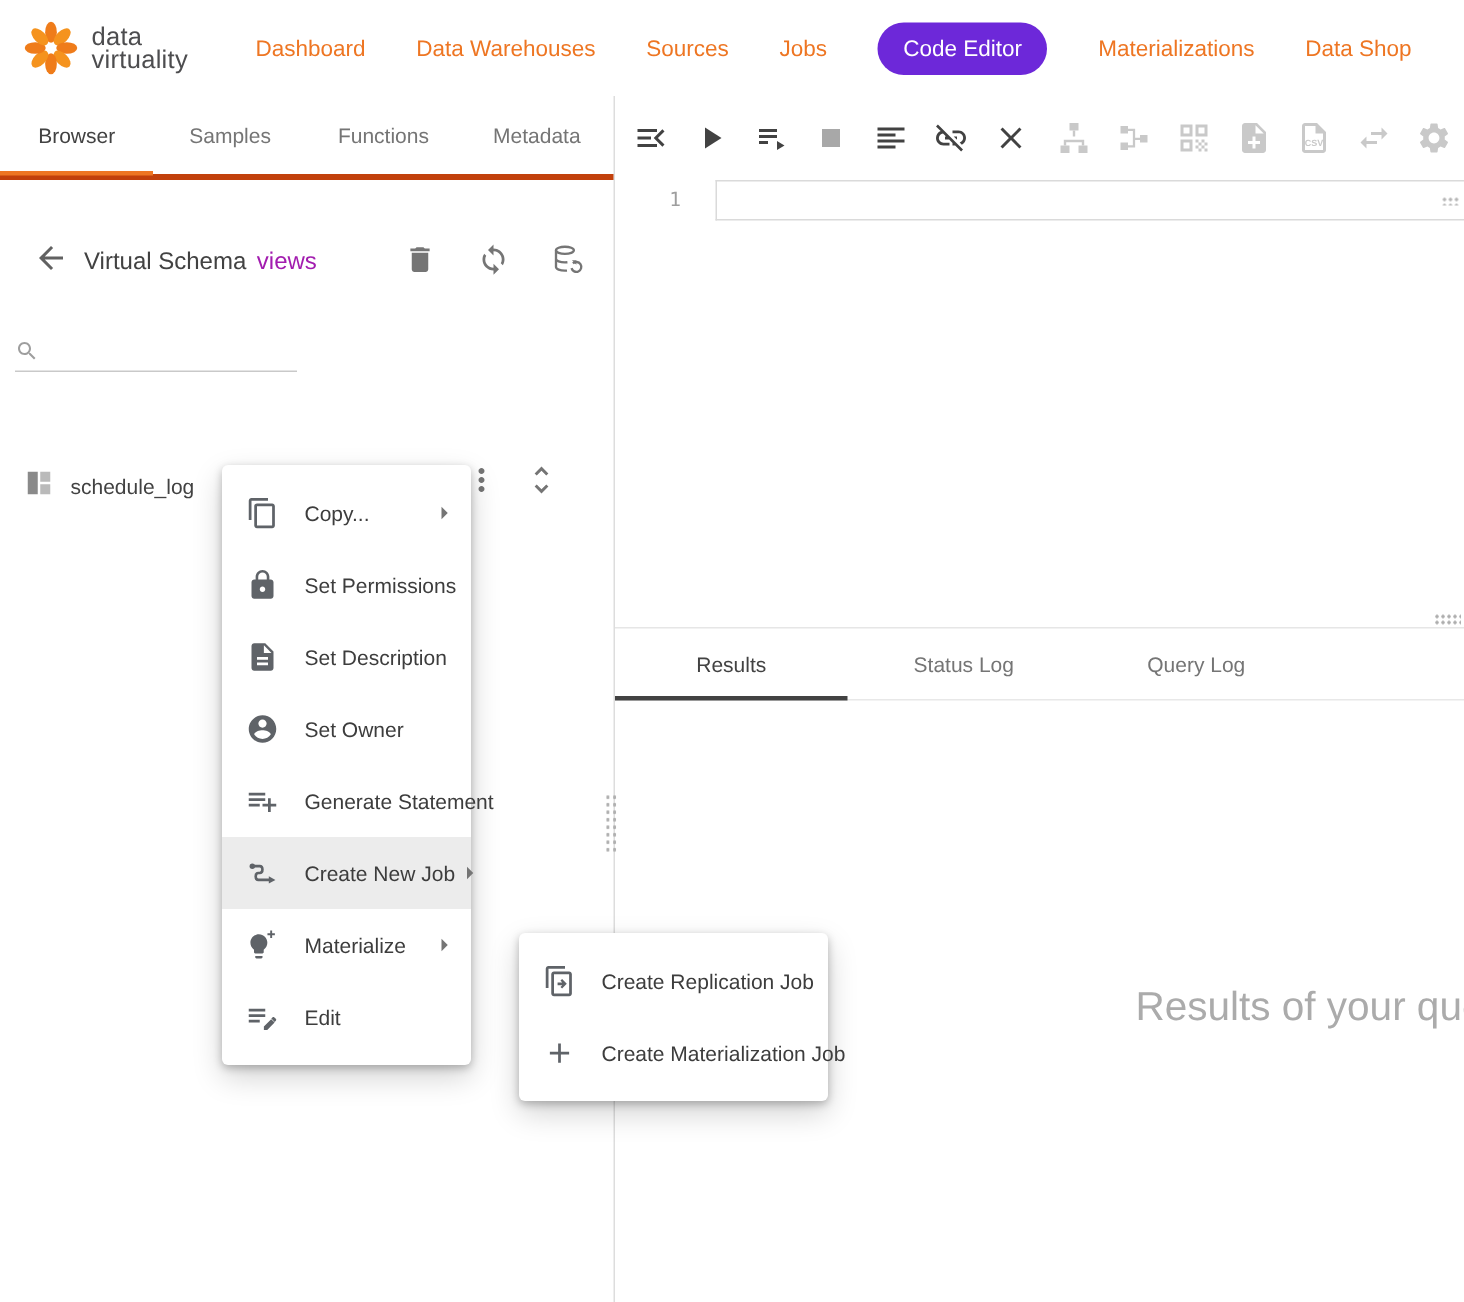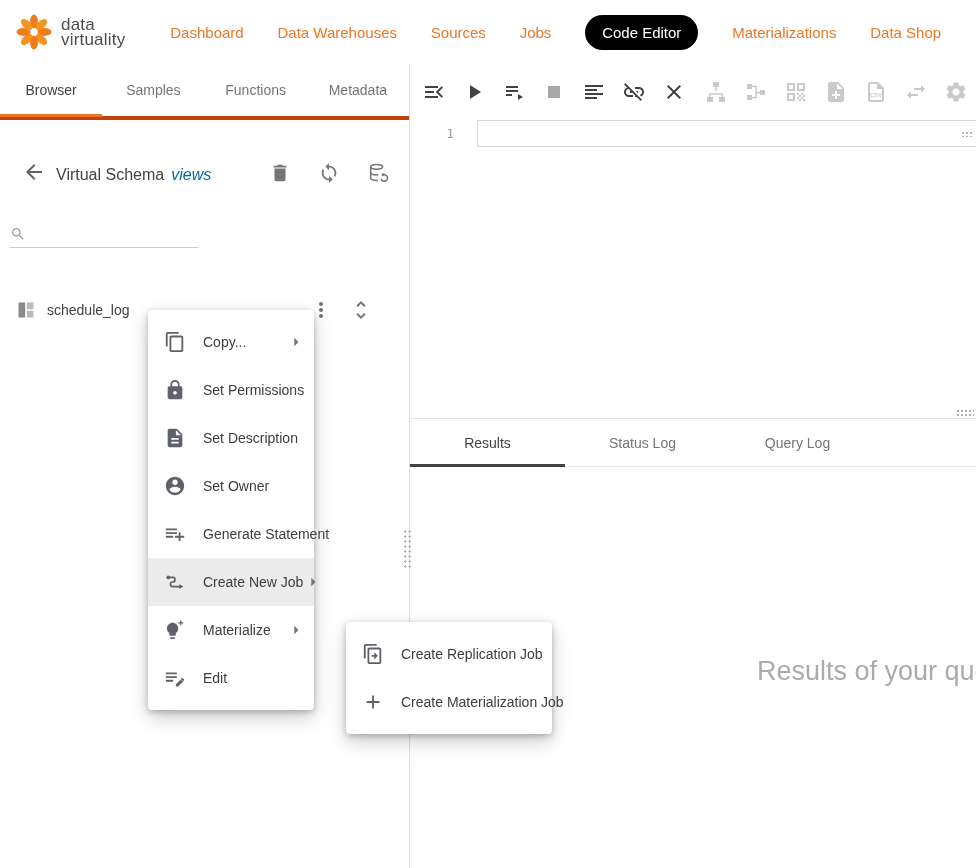--- a/index.html
+++ b/index.html
@@ -8,40 +8,40 @@
 .app{position:relative;width:976px;height:868px;background:#fff;overflow:hidden}
 svg{display:block}
 .i24{width:24px;height:24px}.i22{width:22px;height:22px}.i20{width:20px;height:20px}.i18{width:18px;height:18px}.i16{width:16px;height:16px}
 
 
 .header{display:flex;align-items:center;height:64px;padding:0 18px 0 14px}
 .logo{display:flex;align-items:center;gap:7px;cursor:pointer}
 .logo-text{color:#4d4d4f;font-size:17px;line-height:15px;font-weight:500;letter-spacing:.2px}
 .nav{flex:1;display:flex;align-items:center;justify-content:space-around;margin-left:28px}
 .nav-item{color:#ee7623;font-size:15px;cursor:pointer;white-space:nowrap}
-.nav-item.active{background:#000000;color:#fff;padding:9px 17px;border-radius:20px}
+.nav-item.active{background:#6d28d9;color:#fff;padding:9px 17px;border-radius:20px}
 
 
 .main{display:flex;height:804px}
 .left{width:415px;border-right:1px solid #ddd;display:flex;flex-direction:column;background:#fff}
 .right{flex:1;display:flex;flex-direction:column;position:relative;background:#fff}
 
 
 .ltabs{display:flex;height:56px;border-bottom:4px solid #c2410c}
 .ltab{flex:1;display:flex;align-items:center;justify-content:center;font-size:14px;color:#757575;position:relative;cursor:pointer}
 .ltab.active{color:#424242}
 .ltab.active::after{content:"";position:absolute;left:0;right:0;bottom:-1px;height:3px;background:#ee7623}
 .ltoolbar{display:flex;align-items:flex-end;margin-top:24px;height:40px;padding:0 20px 0 22px}
 .ltitle{font-size:16px;color:#424242;margin-left:10px;white-space:nowrap}
-.ltitle-suffix{font-style:italic;margin-left:7px;font-size:16px;color:#0369a1}
+.ltitle-suffix{margin-left:7px;font-size:16px;color:#a21caf}
 .licons{margin-left:auto;display:flex;gap:27px;color:#757575}
 .licon{cursor:pointer}
 .search{display:flex;align-items:center;gap:6px;margin:42px 0 0 10px;width:188px;border-bottom:1px solid #c9c9c9;padding-bottom:5px;color:#9e9e9e}
 .search input{border:none;outline:none;flex:1;font-size:14px;background:transparent;min-width:0}
-.tree-row{display:flex;align-items:center;margin-top:40px;height:44px;padding:0 36px 0 16px;color:#757575;cursor:pointer}
+.tree-row{display:flex;align-items:flex-end;margin-top:40px;height:44px;padding:0 36px 0 16px;color:#757575;cursor:pointer}
 .tree-label{font-size:14px;color:#424242;margin-left:11px}
 .tree-actions{margin-left:auto;display:flex;gap:16px;align-items:center;color:#757575}
 
 
 .rtoolbar{display:flex;align-items:center;height:56px;padding-left:4px}
 .tbtn{width:40px;height:40px;display:flex;align-items:center;justify-content:center;color:#424242;cursor:pointer;flex:0 0 auto}
 .tbtn.gray{color:#a8a8a8}
 .tbtn.disabled{color:#c9c9c9}
 .etabrow{display:flex;height:34px}
 .etab{display:flex;align-items:center;gap:8px;padding:0 18px;width:165px;border-bottom:3px solid #3d3d3d;color:#424242;font-size:13px;letter-spacing:.4px;cursor:pointer}

